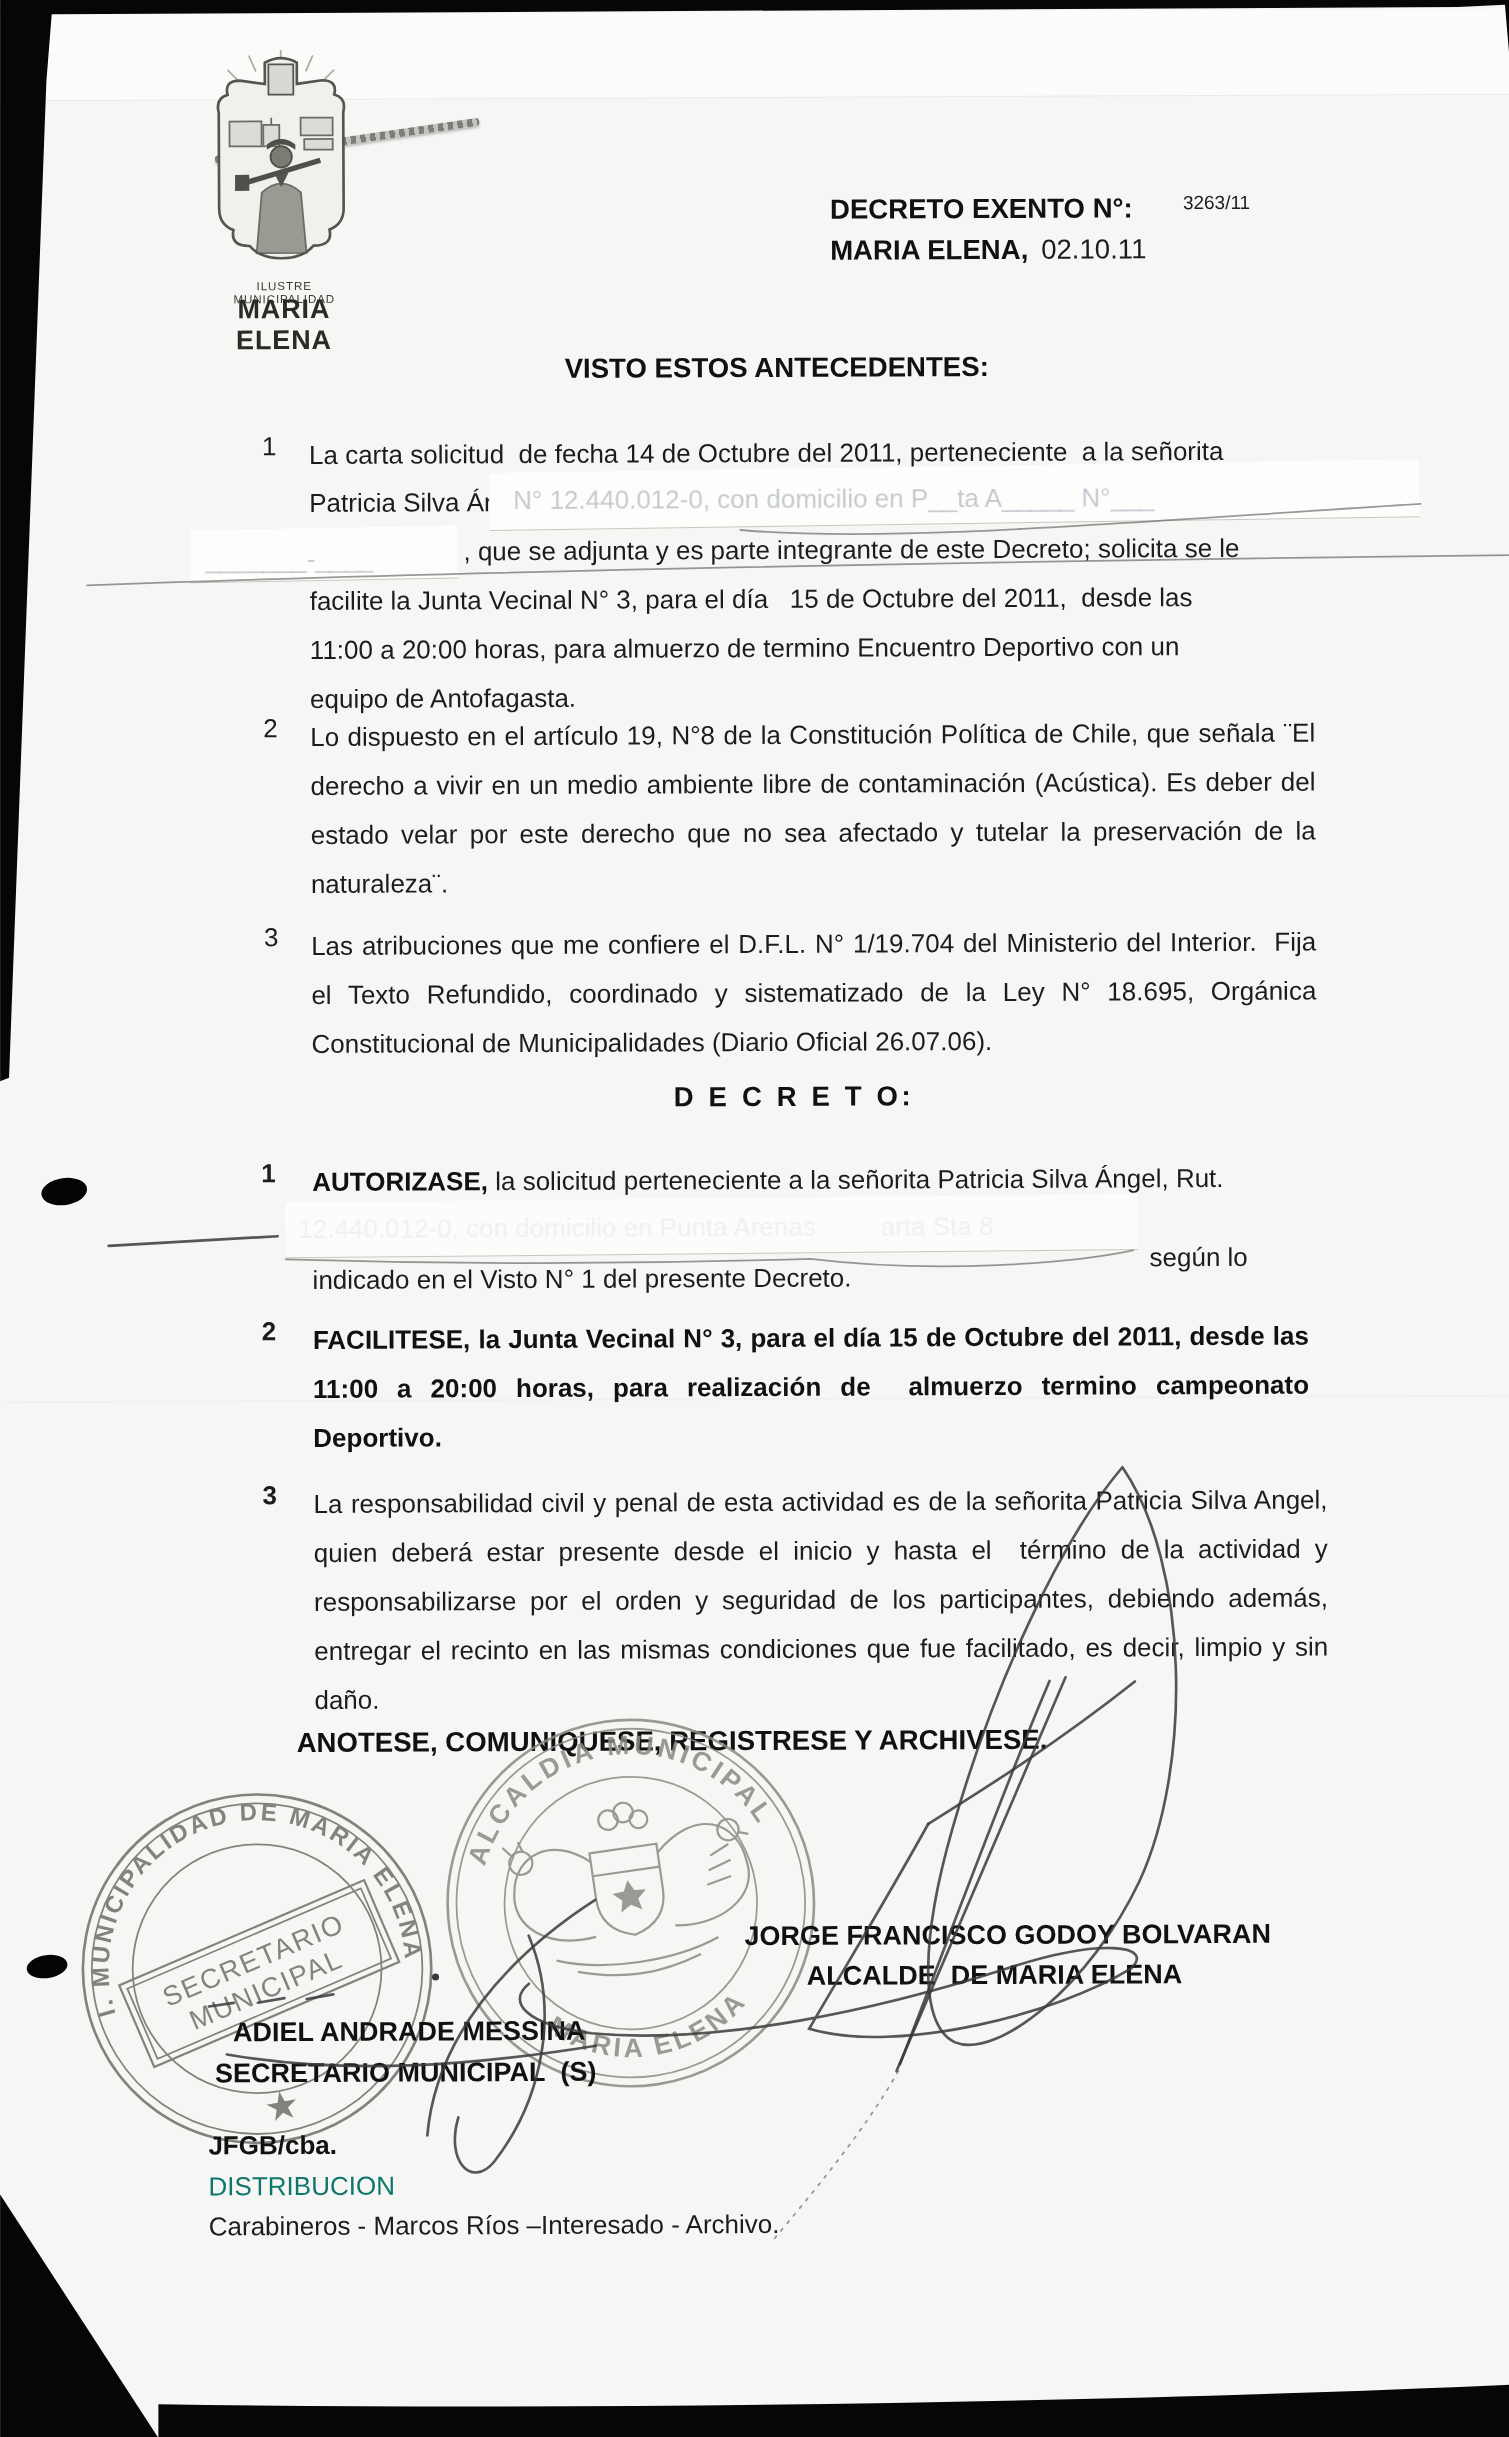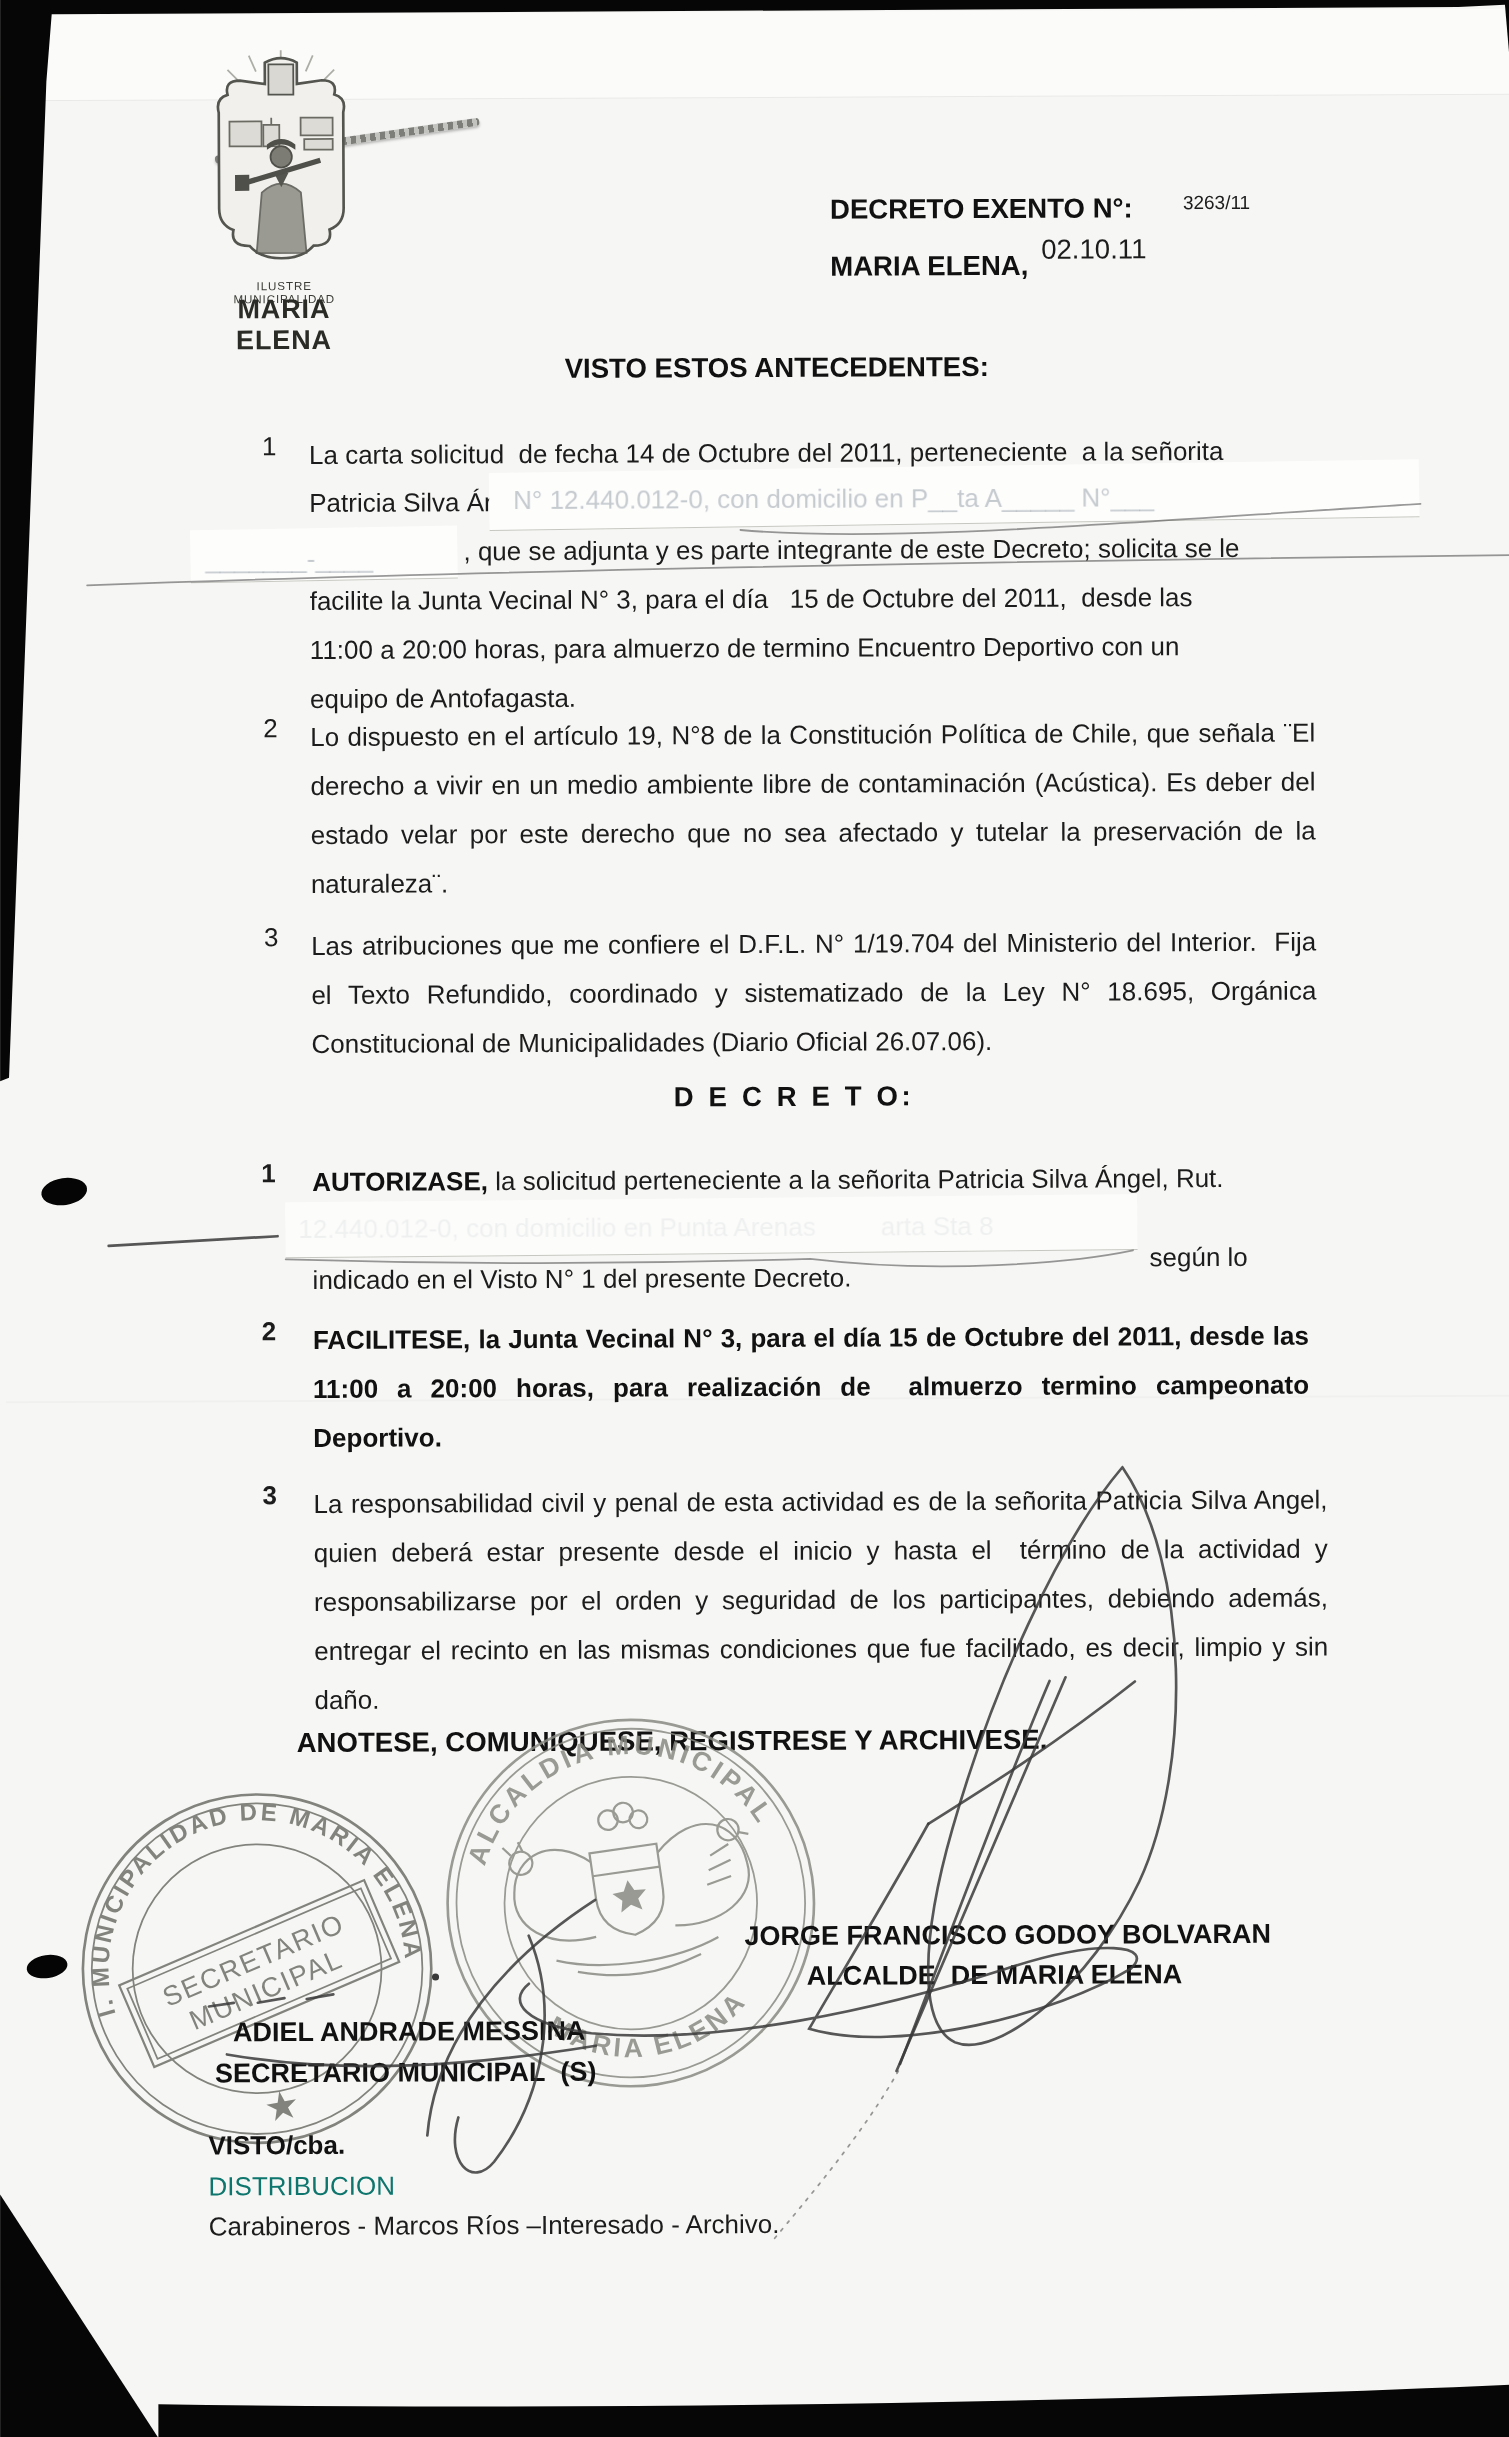--- a/index.html
+++ b/index.html
@@ -60,21 +60,21 @@
         <path d="M78,146 L94,146 L86,162 Z" fill="#55554f"></path>
         <line x1="42" y1="158" x2="130" y2="132" stroke="#50504a" stroke-width="6"></line>
         <rect x="34" y="148" width="16" height="18" fill="#50504a"></rect>
       </g>
     </svg>
     <div class="abs serif" style="left:203px;top:277px;width:160px;text-align:center;font-size:11.6px;letter-spacing:0.9px;color:#3a3a36;">ILUSTRE MUNICIPALIDAD</div>
     <div class="abs serif bold" style="left:190px;top:292px;width:185px;text-align:center;font-size:27px;letter-spacing:0.9px;color:#2a2a26;">MARIA ELENA</div>
 
     <div class="abs bold" style="left:829px;top:194px;font-size:27.6px;">DECRETO EXENTO N°:</div>
     <div class="abs" style="left:1182px;top:194px;font-size:19px;color:#1c1c1c;">3263/11</div>
-    <div class="abs bold" style="left:829px;top:251px;font-size:27.6px;">MARIA ELENA,</div>
+    <div class="abs bold" style="left:829px;top:235px;font-size:27.6px;">MARIA ELENA,</div>
     <div class="abs" style="left:1040px;top:235px;font-size:27.6px;color:#1c1c1c;">02.10.11</div>
 
     <div class="abs bold" style="left:563px;top:352px;font-size:27.6px;">VISTO ESTOS ANTECEDENTES:</div>
 
     <div class="item-num" style="left:260px;top:429px;">1</div>
     <div class="abs body-text" style="left:307px;top:429px;width:1014px;">La carta solicitud&nbsp; de fecha 14 de Octubre del 2011, perteneciente&nbsp; a la señorita</div>
     <div class="abs body-text" style="left:307px;top:477px;">Patricia Silva Ángel</div>
     <div class="whiteout" style="left:487px;top:467px;width:930px;height:57px;transform:rotate(-0.6deg);"></div>
     <div class="abs body-text ghost" style="left:511px;top:475px;">N° 12.440.012-0, con domicilio en P__ta A_____ N°___</div>
     <div class="whiteout" style="left:188px;top:526px;width:267px;height:52px;transform:rotate(-0.8deg);"></div>
@@ -164,21 +164,21 @@
           <path d="M -70,68 C -20,84 20,84 70,68"></path>
         </g>
       </g>
     </svg>
 
     <div class="abs bold" style="left:224px;top:2015px;font-size:27px;">ADIEL ANDRADE MESSINA</div>
     <div class="abs bold" style="left:206px;top:2056px;font-size:27px;">SECRETARIO MUNICIPAL&nbsp; (S)</div>
     <div class="abs bold" style="left:736px;top:1921px;font-size:27px;">JORGE FRANCISCO GODOY BOLVARAN</div>
     <div class="abs bold" style="left:798px;top:1961px;font-size:27px;">ALCALDE&nbsp; DE MARIA ELENA</div>
 
-    <div class="abs bold" style="left:199px;top:2128px;font-size:26px;">VISTO/cba.</div>
+    <div class="abs bold" style="left:199px;top:2128px;font-size:26px;">JFGB/cba.</div>
     <div class="abs" style="left:199px;top:2169px;font-size:26px;color:#0f766e;">DISTRIBUCION</div>
     <div class="abs" style="left:199px;top:2209px;font-size:26px;color:#1c1c1c;">Carabineros - Marcos Ríos –Interesado - Archivo.</div>
 
     <svg class="abs" style="left:0;top:0;" width="1510" height="2438" viewBox="0 0 1698 2742">
       <path class="pen-light" d="M 95,655 C 500,642 1100,632 1695,628" stroke-width="1.5"></path>
       <path class="pen-light" d="M 830,596 C 1000,612 1280,588 1595,570"></path>
       <path class="pen" d="M 116,1398 L 306,1388"></path>
       <path class="pen-light" d="M 315,1414 C 550,1422 760,1420 905,1416 C 1050,1434 1200,1422 1268,1408"></path>
       <path class="pen" d="M 1255,1652 C 1330,1762 1332,1990 1272,2118 C 1217,2233 1112,2318 1064,2298 C 1022,2278 1027,2178 1062,2058 C 1107,1903 1182,1737 1255,1652"></path>
       <path class="pen" d="M 1268,1893 C 1180,1962 1100,2012 1035,2052"></path>

